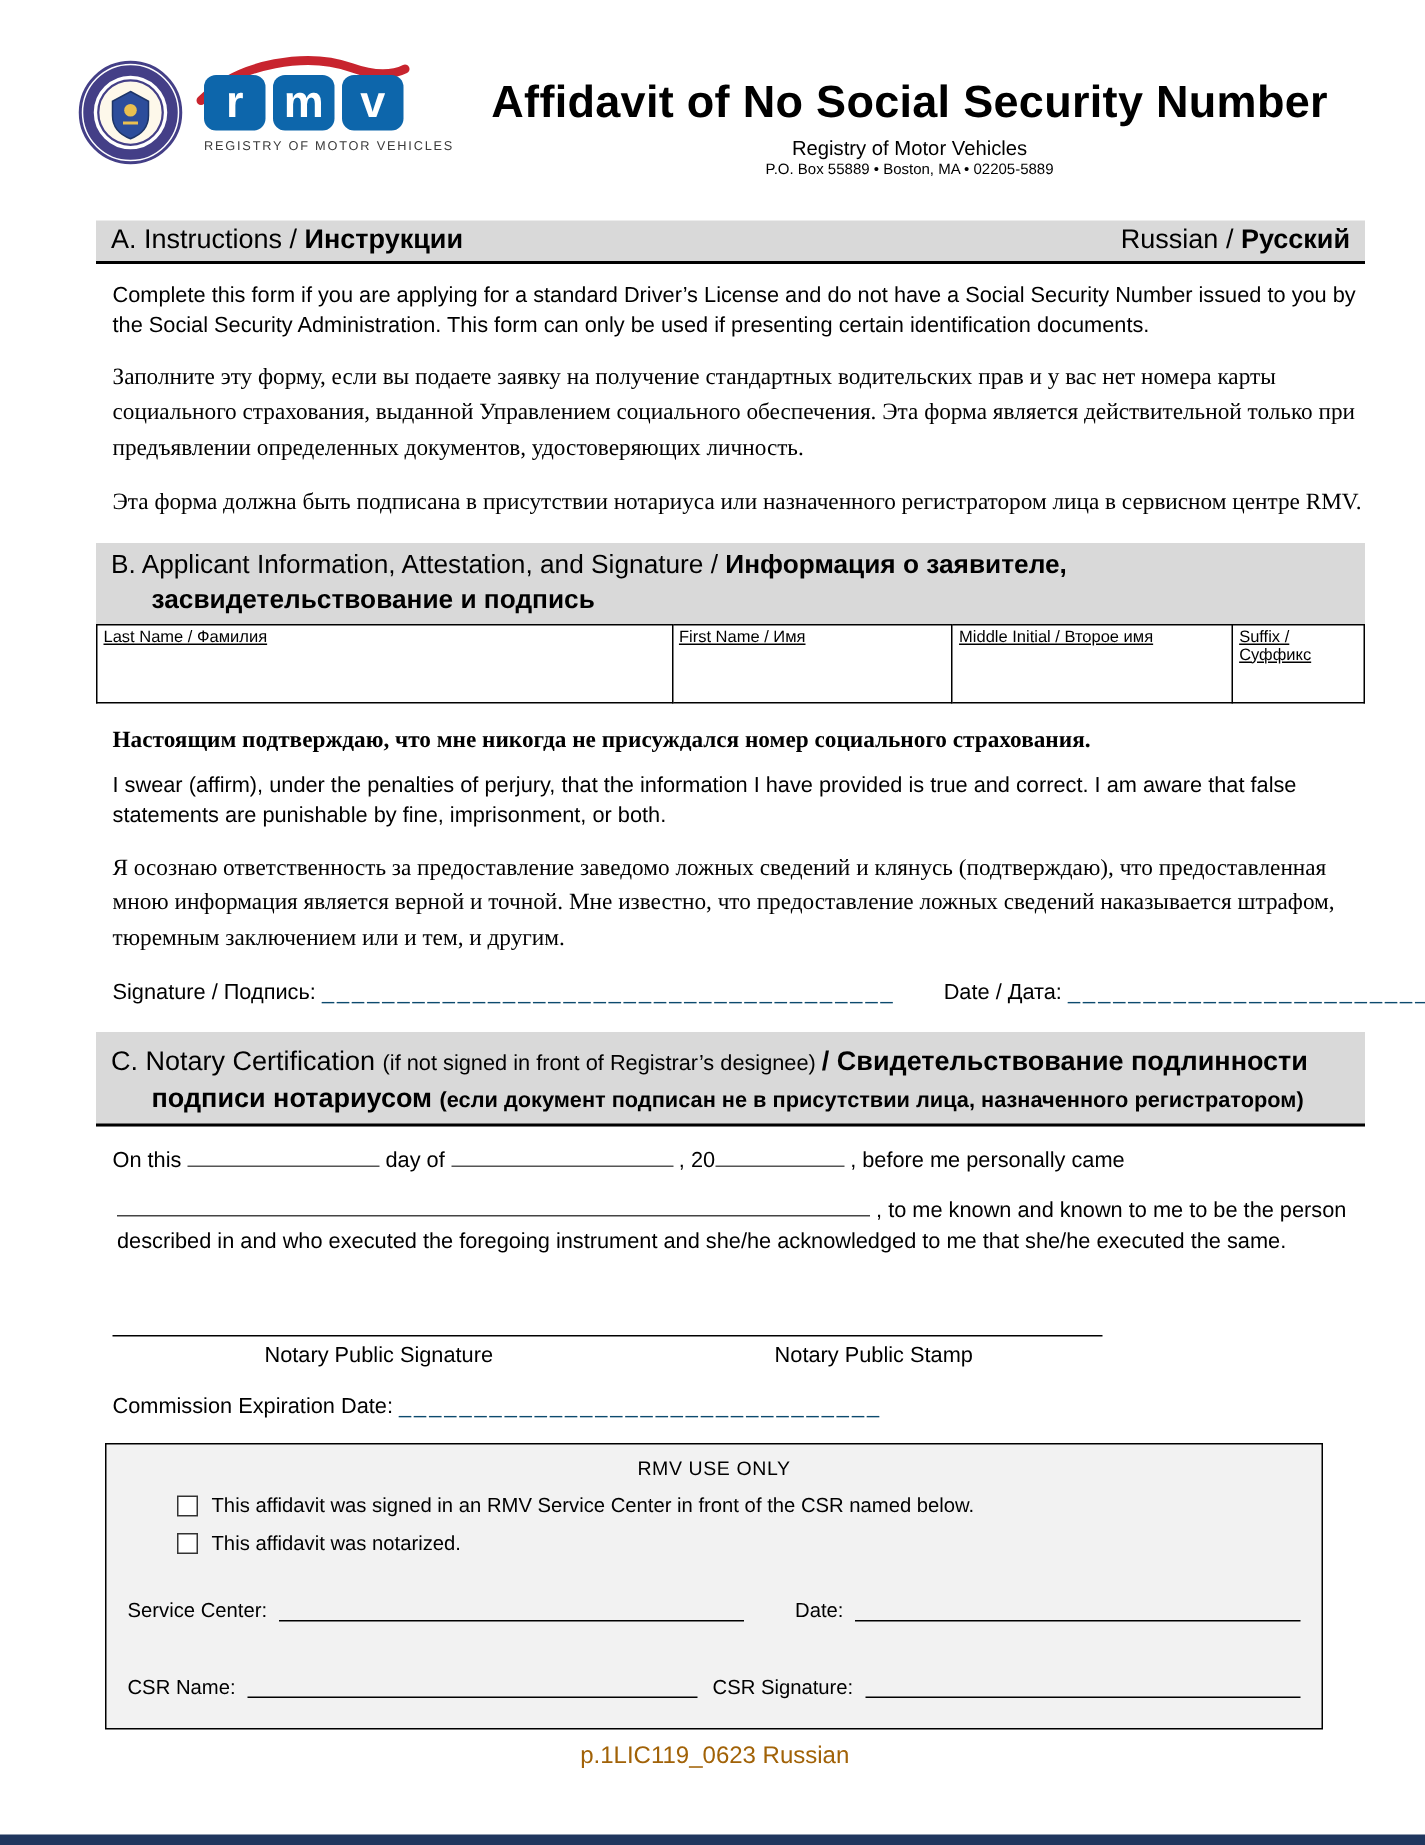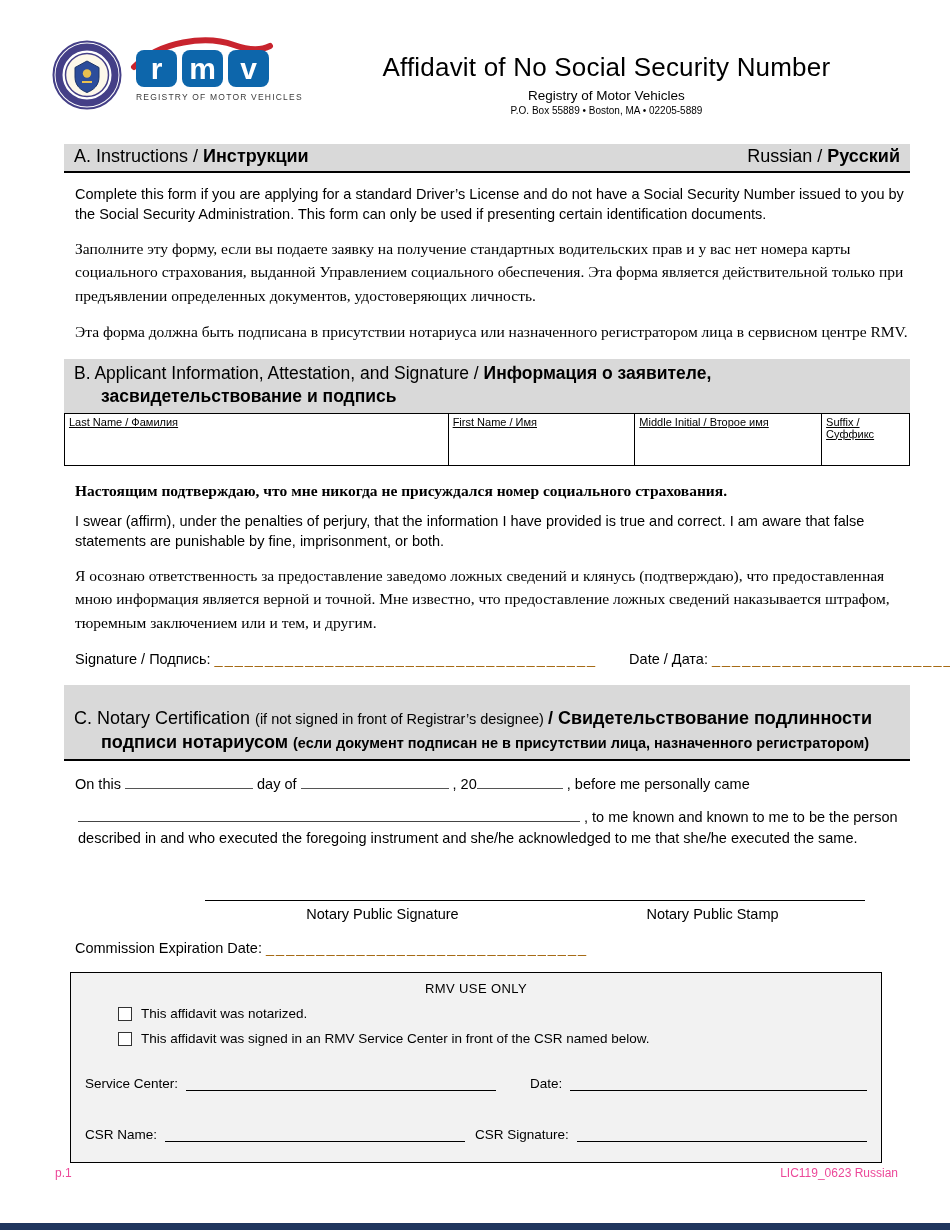--- a/index.html
+++ b/index.html
@@ -22,21 +22,21 @@
   .rmv-tiles .swoosh { position:absolute; top:-13px; left:-6px; pointer-events:none; }
   .tile {
     position:relative; z-index:1;
     width:41px; height:37px; background:#0d66ab; border-radius:8px;
     color:#fff; font-weight:bold; font-size:30px;
     display:flex; align-items:center; justify-content:center;
   }
   .rmv-caption { margin-top:5px; font-size:8.5px; letter-spacing:1.2px; color:#3a3a3a;
     text-transform:uppercase; text-align:center; white-space:nowrap; }
   .title-group { flex:1; text-align:center; padding-top:12px; }
-  .form-title { margin:0 0 5px; font-size:26px; font-weight:400; letter-spacing:.2px; }
+  .form-title { margin:0 0 5px; font-size:30px; font-weight:700; letter-spacing:.2px; }
   .header-org { font-size:13.5px; }
   .header-address { font-size:10px; margin-top:2px; }
 
   
   .content { margin: 26px 40px 0 64px; } 
   .section-bar { background:#d9d9d9; padding:2px 10px 4px; font-size:18px; }
   .bold { font-weight:bold; }
   .bar-a { display:flex; justify-content:space-between; border-bottom:2.5px solid #000;margin-top:28px; }
   .para-en { font-size:14.5px; line-height:1.38; margin:11px 0 0 11px; }
   .para-ru { font-family:"Liberation Serif", serif; font-size:15.5px; line-height:1.5; margin:13px 0 0 11px; }
@@ -44,37 +44,37 @@
   .hang { display:block; padding-left:27px; text-indent:-27px; }
 
   table.applicant { width:100%; border-collapse:collapse; background:#fff;text-decoration:underline; }
   table.applicant td { border:1.5px solid #000; font-size:11px; vertical-align:top; padding:2px 4px; }
   tr.r1 td { height:52px; }
   tr.r2 td { height:35px; }
 
   .certify-ru { font-family:"Liberation Serif", serif; font-weight:bold; font-size:15.5px; margin:16px 0 0 11px; }
   .swear-ru { line-height:1.52; }
   .sig-date-row { margin:17px 0 0 11px; font-size:14.5px; white-space:nowrap; }
-  .us { letter-spacing:2px; color:#a16207; }
+  .us { letter-spacing:2px; color:#0c4a6e; }
   .date-part { margin-left:28px; }
 
-  .bar-c { margin-top:18px; padding:21px 10px 5px; border-bottom:2.5px solid #000; line-height:1.34; }
+  .bar-c { margin-top:18px; padding:7px 10px 5px; border-bottom:2.5px solid #000; line-height:1.34; }
   .c-en { font-size:18px; }
   .c-small { font-size:14.5px; }
   .c-ru { font-size:18px; font-weight:bold; }
   .c-ru-small { font-size:14.5px; font-weight:bold; }
 
   .notary { margin:15px 0 0 11px; font-size:14.5px; }
   .blank { display:inline-block; height:2px; border-bottom:1.4px solid #555; vertical-align:baseline; }
   .b-day { width:128px; }
   .b-month { width:148px; }
   .b-year { width:86px; }
   .b-name { width:502px; border-bottom-color:#444; }
   .notary-known { margin:15px 0 0 3px; line-height:1.45; }
-  .notary-sigs { display:flex; justify-content:flex-end; margin:30px 45px 0 0; }
+  .notary-sigs { display:flex; justify-content:flex-start; margin:30px 45px 0 0; }
   .sig-col { text-align:center; }
   .sig-col .line { border-bottom:1.6px solid #000; height:22px; }
   .sig-col.left { width:355px; }
   .sig-col.right { width:305px; }
   .sig-col .lbl { margin-top:5px; font-size:14.5px; }
   .commission { margin:18px 0 0 0; font-size:14.5px; }
 
   .rmv-box { margin:16px 28px 0 6px; border:1.6px solid #000; background:#f2f2f2; padding:8px 14px 20px; }
   .rmv-title { text-align:center; font-size:13px; letter-spacing:.4px; margin-bottom:8px; }
   .chk-row { display:flex; align-items:center; gap:9px; margin:10px 0 0 33px; font-size:13.5px; }
@@ -83,21 +83,21 @@
   .fill-row .line { border-bottom:1.6px solid #000; height:5px; margin-left:8px; }
   .w310 { width:310px; }
   .w300 { width:300px; }
   .grow { flex:1; }
   .gap-date { margin-left:34px; }
   .gap-sig { margin-left:10px; }
   .row-sc { margin-top:30px; }
   .row-csr { margin-top:36px; }
 
   .footer { position:absolute; left:55px; right:52px; bottom:50px;
-    display:flex; justify-content:space-between; font-size:12px; color:#ec4899; }
+    display:flex; justify-content:center; font-size:16px; color:#a16207; }
   .bottom-bar { position:absolute; left:0; right:0; bottom:0; height:7px; background:#20365e; }
 </style>
 </head>
 <body>
 
 <div class="page">
 
   <div class="header-row">
     <div class="logo-group">
       <div class="seal">
@@ -199,25 +199,25 @@
 
       <div class="commission">
         <span>Commission Expiration Date: </span><span class="us">________________________________</span>
       </div>
     </div>
 
     <div class="rmv-box">
       <div class="rmv-title">RMV USE ONLY</div>
       <div class="chk-row">
         <span class="chk"></span>
-        <span>This affidavit was notarized.</span>
+        <span>This affidavit was signed in an RMV Service Center in front of the CSR named below.</span>
       </div>
       <div class="chk-row">
         <span class="chk"></span>
-        <span>This affidavit was signed in an RMV Service Center in front of the CSR named below.</span>
+        <span>This affidavit was notarized.</span>
       </div>
       <div class="fill-row row-sc">
         <span>Service Center:</span>
         <span class="line w310"></span>
         <span class="gap-date">Date:</span>
         <span class="line grow"></span>
       </div>
       <div class="fill-row row-csr">
         <span>CSR Name:</span>
         <span class="line w300"></span>

